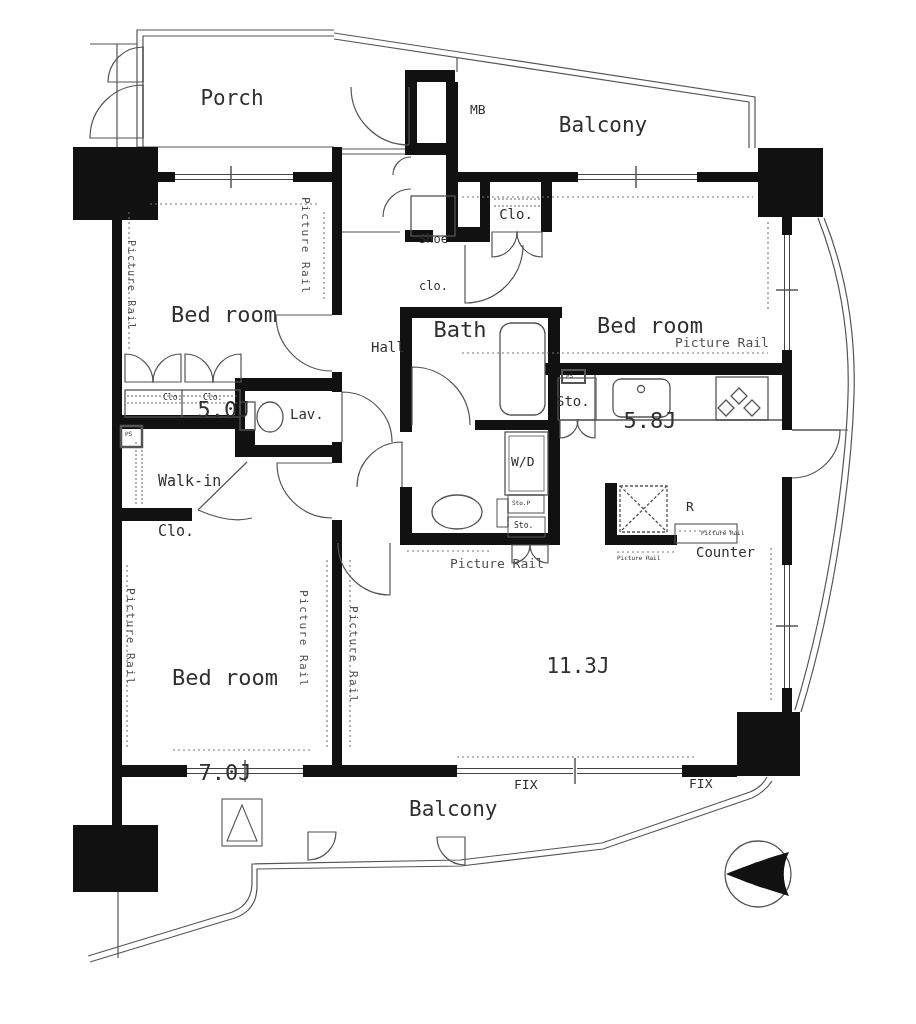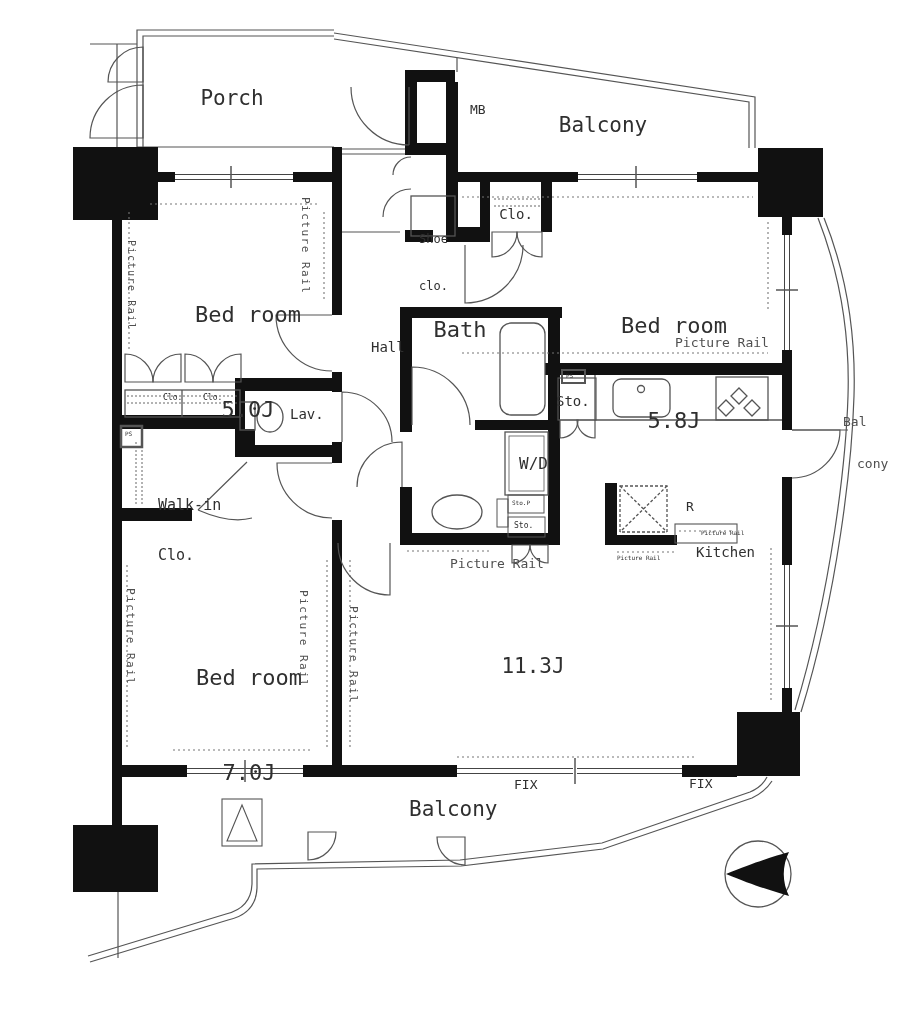--- a/index.html
+++ b/index.html
@@ -3,24 +3,24 @@
 <meta charset="utf-8">
 <style>
   html,body{margin:0;padding:0;background:#ffffff;}
   #stage{position:relative;width:916px;height:1024px;background:#ffffff;overflow:hidden;
          font-family:"DejaVu Sans Mono","Liberation Mono",monospace;}
   #plan-svg{position:absolute;left:0;top:0;}
   .lbl{position:absolute;color:#2f2f2f;line-height:1.1;white-space:pre;}
   .c{transform:translateX(-50%);text-align:center;}
   .v{writing-mode:vertical-rl;letter-spacing:1.5px;}
   .gray{color:#4f4f4f;}
-  .lh{line-height:1.45;margin-left:24px;}
+  .lh{line-height:1.45;}
   .lh2{line-height:1.55;}
   .s22{font-size:22px;}.s21{font-size:21px;}.s15{font-size:15px;}.s14{font-size:14px;}
-  .s13{font-size:13px;padding-left:48px;}.s12{font-size:16px;padding-left:8px;}.s11{font-size:11px;}.s10{font-size:10px;}
+  .s13{font-size:13px;padding-left:48px;}.s12{font-size:13px;}.s11{font-size:11px;}.s10{font-size:10px;}
   .s8{font-size:8px;}.s7{font-size:12px;line-height:1.3;}.s6{font-size:6px;}
 </style>
 </head>
 <body>
 
 <div id="stage">
 
 <svg id="plan-svg" width="916" height="1024" viewBox="0 0 916 1024">
 
   <g stroke="#555" stroke-width="1.2" fill="none">
@@ -245,65 +245,61 @@
   <div>Shoe</div>
   <div>clo.</div>
 </div>
 <div class="lbl c s14" style="left:516px;top:207px">Clo.</div>
 
 <div class="lbl c s22 lh" style="left:650px;top:246px">
   <div>Bed room</div>
   <div>5.8J</div>
 </div>
 <div class="lbl s13 gray" style="left:627px;top:336px">Picture Rail</div>
-<div class="lbl s13 gray" style="left:795px;top:386px">
-  <div>Bal</div>
-  <div style="margin-left:14px">cony</div>
-</div>
 
 <div class="lbl c s22 lh" style="left:224px;top:235px">
   <div>Bed room</div>
   <div>5.0J</div>
 </div>
 <div class="lbl v s10 gray" style="left:126px;top:240px">Picture Rail</div>
 <div class="lbl v s11 gray" style="left:299px;top:197px">Picture Rail</div>
 
 <div class="lbl s14" style="left:371px;top:340px">Hall</div>
 <div class="lbl c s22" style="left:460px;top:318px">Bath</div>
 <div class="lbl s14" style="left:556px;top:394px">Sto.</div>
 <div class="lbl s6" style="left:566px;top:373px">PS</div>
 
 <div class="lbl s13" style="left:638px;top:500px">R</div>
 
 <div class="lbl s14" style="left:290px;top:407px">Lav.</div>
 <div class="lbl s8" style="left:163px;top:394px">Clo.</div>
 <div class="lbl s8" style="left:203px;top:394px">Clo.</div>
 <div class="lbl s6" style="left:125px;top:431px">PS</div>
 
-<div class="lbl s15" style="left:158px;top:464px">
+<div class="lbl s15" style="left:158px;top:440px">
   <div>Walk-in</div>
   <div>Clo.</div>
 </div>
 
 <div class="lbl s12" style="left:511px;top:455px">W/D</div>
 <div class="lbl s6" style="left:512px;top:500px">Sto.P</div>
 <div class="lbl s8" style="left:514px;top:522px">Sto.</div>
 
 <div class="lbl c s22 lh" style="left:225px;top:598px">
   <div>Bed room</div>
   <div>7.0J</div>
 </div>
 <div class="lbl v s11 gray" style="left:124px;top:588px">Picture Rail</div>
 <div class="lbl v s11 gray" style="left:297px;top:590px">Picture Rail</div>
 <div class="lbl v s11 gray" style="left:347px;top:606px">Picture Rail</div>
 <div class="lbl s13 gray" style="left:402px;top:557px">Picture Rail</div>
 
-<div class="lbl c s21" style="left:533px;top:655px">11.3J</div>
+<div class="lbl c s21" style="left:578px;top:655px">11.3J</div>
 
 <div class="lbl s6" style="left:617px;top:555px">Picture Rail</div>
 <div class="lbl s6" style="left:701px;top:530px">Picture Rail</div>
-<div class="lbl s14" style="left:696px;top:545px">Kitchen</div>
+<div class="lbl s14" style="left:696px;top:545px">Counter</div>
 
 <div class="lbl s13" style="left:466px;top:778px">FIX</div>
 <div class="lbl s13" style="left:641px;top:777px">FIX</div>
 <div class="lbl s21" style="left:409px;top:798px">Balcony</div>
 
 </div>
 
 </body></html>

